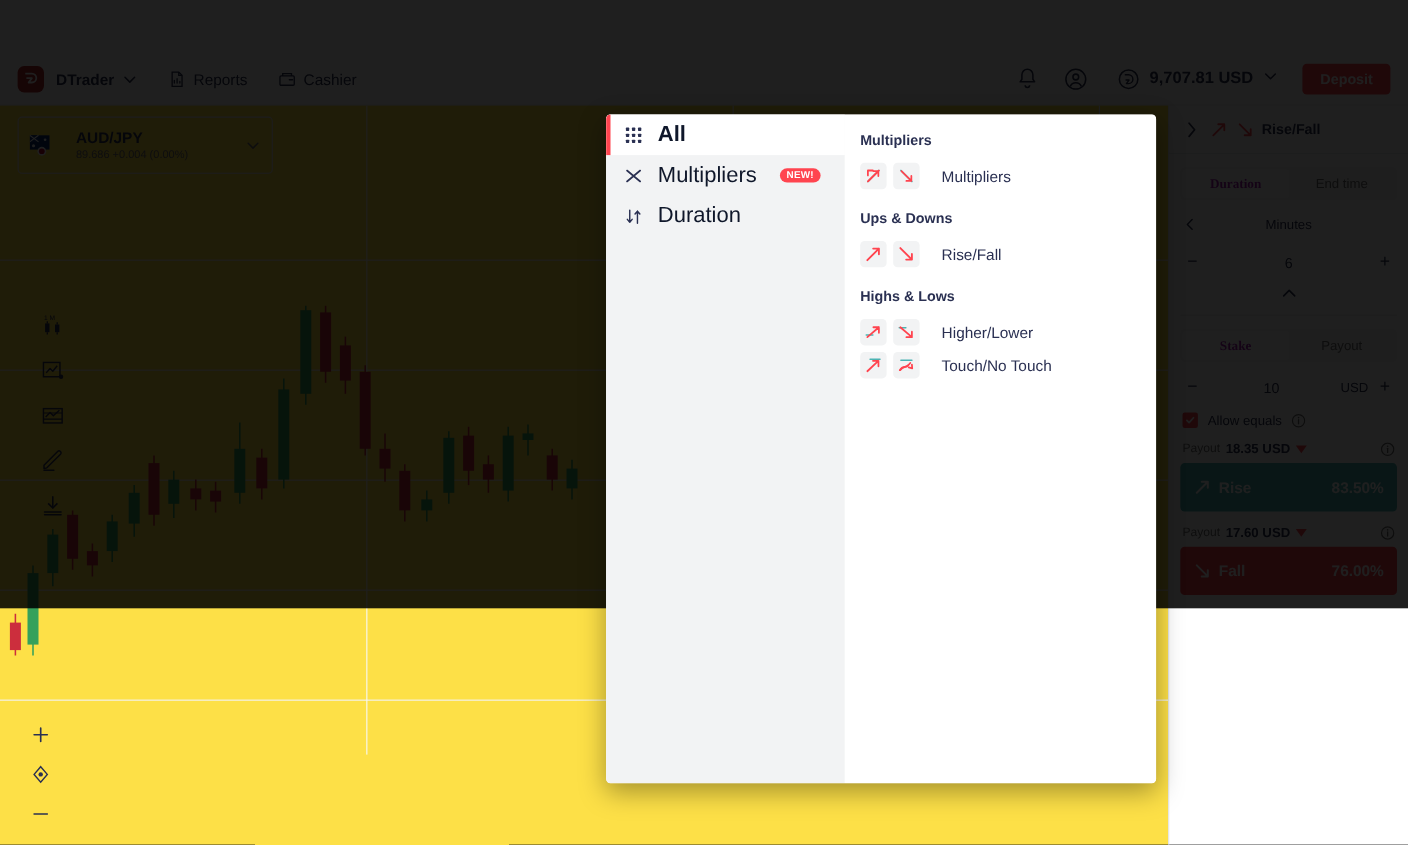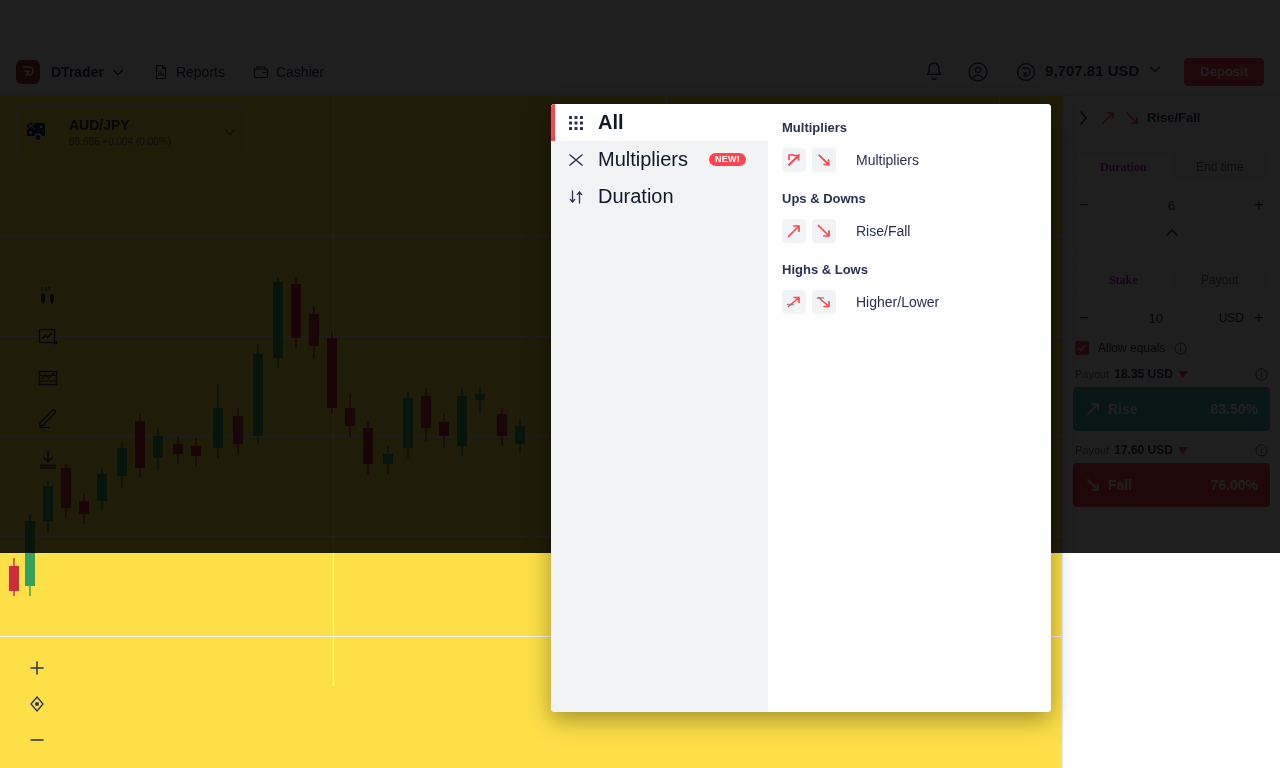--- a/index.html
+++ b/index.html
@@ -433,20 +433,26 @@
             <path d="M4 4l10 10M14 8.5V14H8.5" fill="none" stroke="#ff444f" stroke-width="1.7" stroke-linecap="round" stroke-linejoin="round"></path>
           </svg>
       <span class="ttl">Rise/Fall</span>
     </div>
 
     <div class="seg">
       <div class="s on">Duration</div>
       <div class="s">End time</div>
     </div>
 
+    <div class="unitrow">
+      <svg class="lchev" viewBox="0 0 16 16">
+            <path d="M10 3L5 8l5 5" fill="none" stroke="#2a3052" stroke-width="1.5" stroke-linecap="round" stroke-linejoin="round"></path>
+          </svg>
+      <span class="lbl">Minutes</span>
+    </div>
 
     <div class="stepper">
       <div class="mbtn">−</div>
       <div class="val">6</div>
       <div class="pbtn">+</div>
     </div>
 
     <div class="collapse-row">
       <svg style="width:16px;height:16px" viewBox="0 0 16 16">
             <path d="M3 10l5-5 5 5" fill="none" stroke="#2a3052" stroke-width="1.5" stroke-linecap="round" stroke-linejoin="round"></path>
@@ -611,17 +617,33 @@
         </span>
         <span class="tt-ico">
           <svg width="18" height="18" viewBox="0 0 18 18">
                 <path d="M2.5 5h6" stroke="#4bb4b3" stroke-width="1.4" stroke-linecap="round"></path>
                 <path d="M3.5 4.5L14 13.5M14 8.5v5H9" fill="none" stroke="#ff444f" stroke-width="1.6" stroke-linecap="round" stroke-linejoin="round"></path>
               </svg>
         </span>
         <span class="tt-lbl">Higher/Lower</span>
       </div>
 
+      <div class="tt-row">
+        <span class="tt-ico">
+          <svg width="18" height="18" viewBox="0 0 18 18">
+                <path d="M6 3.5h9" stroke="#4bb4b3" stroke-width="1.4" stroke-linecap="round"></path>
+                <path d="M3.5 14.5L13.5 5M8.6 5h5v5" fill="none" stroke="#ff444f" stroke-width="1.6" stroke-linecap="round" stroke-linejoin="round"></path>
+              </svg>
+        </span>
+        <span class="tt-ico">
+          <svg width="18" height="18" viewBox="0 0 18 18">
+                <path d="M4 4.5h10" stroke="#4bb4b3" stroke-width="1.4" stroke-linecap="round"></path>
+                <path d="M3 13.5c3-5 5.5-1.5 7.5-4.5M14 8.5l.3 3.4-3.2-1" fill="none" stroke="#ff444f" stroke-width="1.6" stroke-linecap="round" stroke-linejoin="round"></path>
+                <path d="M3.5 13.5c2.5-4.5 5-2 7-4.2L12.5 7" fill="none" stroke="#ff444f" stroke-width="1.6" stroke-linecap="round" stroke-linejoin="round"></path>
+              </svg>
+        </span>
+        <span class="tt-lbl">Touch/No Touch</span>
+      </div>
     </div>
   </div>
 </div>
 
 </div>
 
 </body></html>

